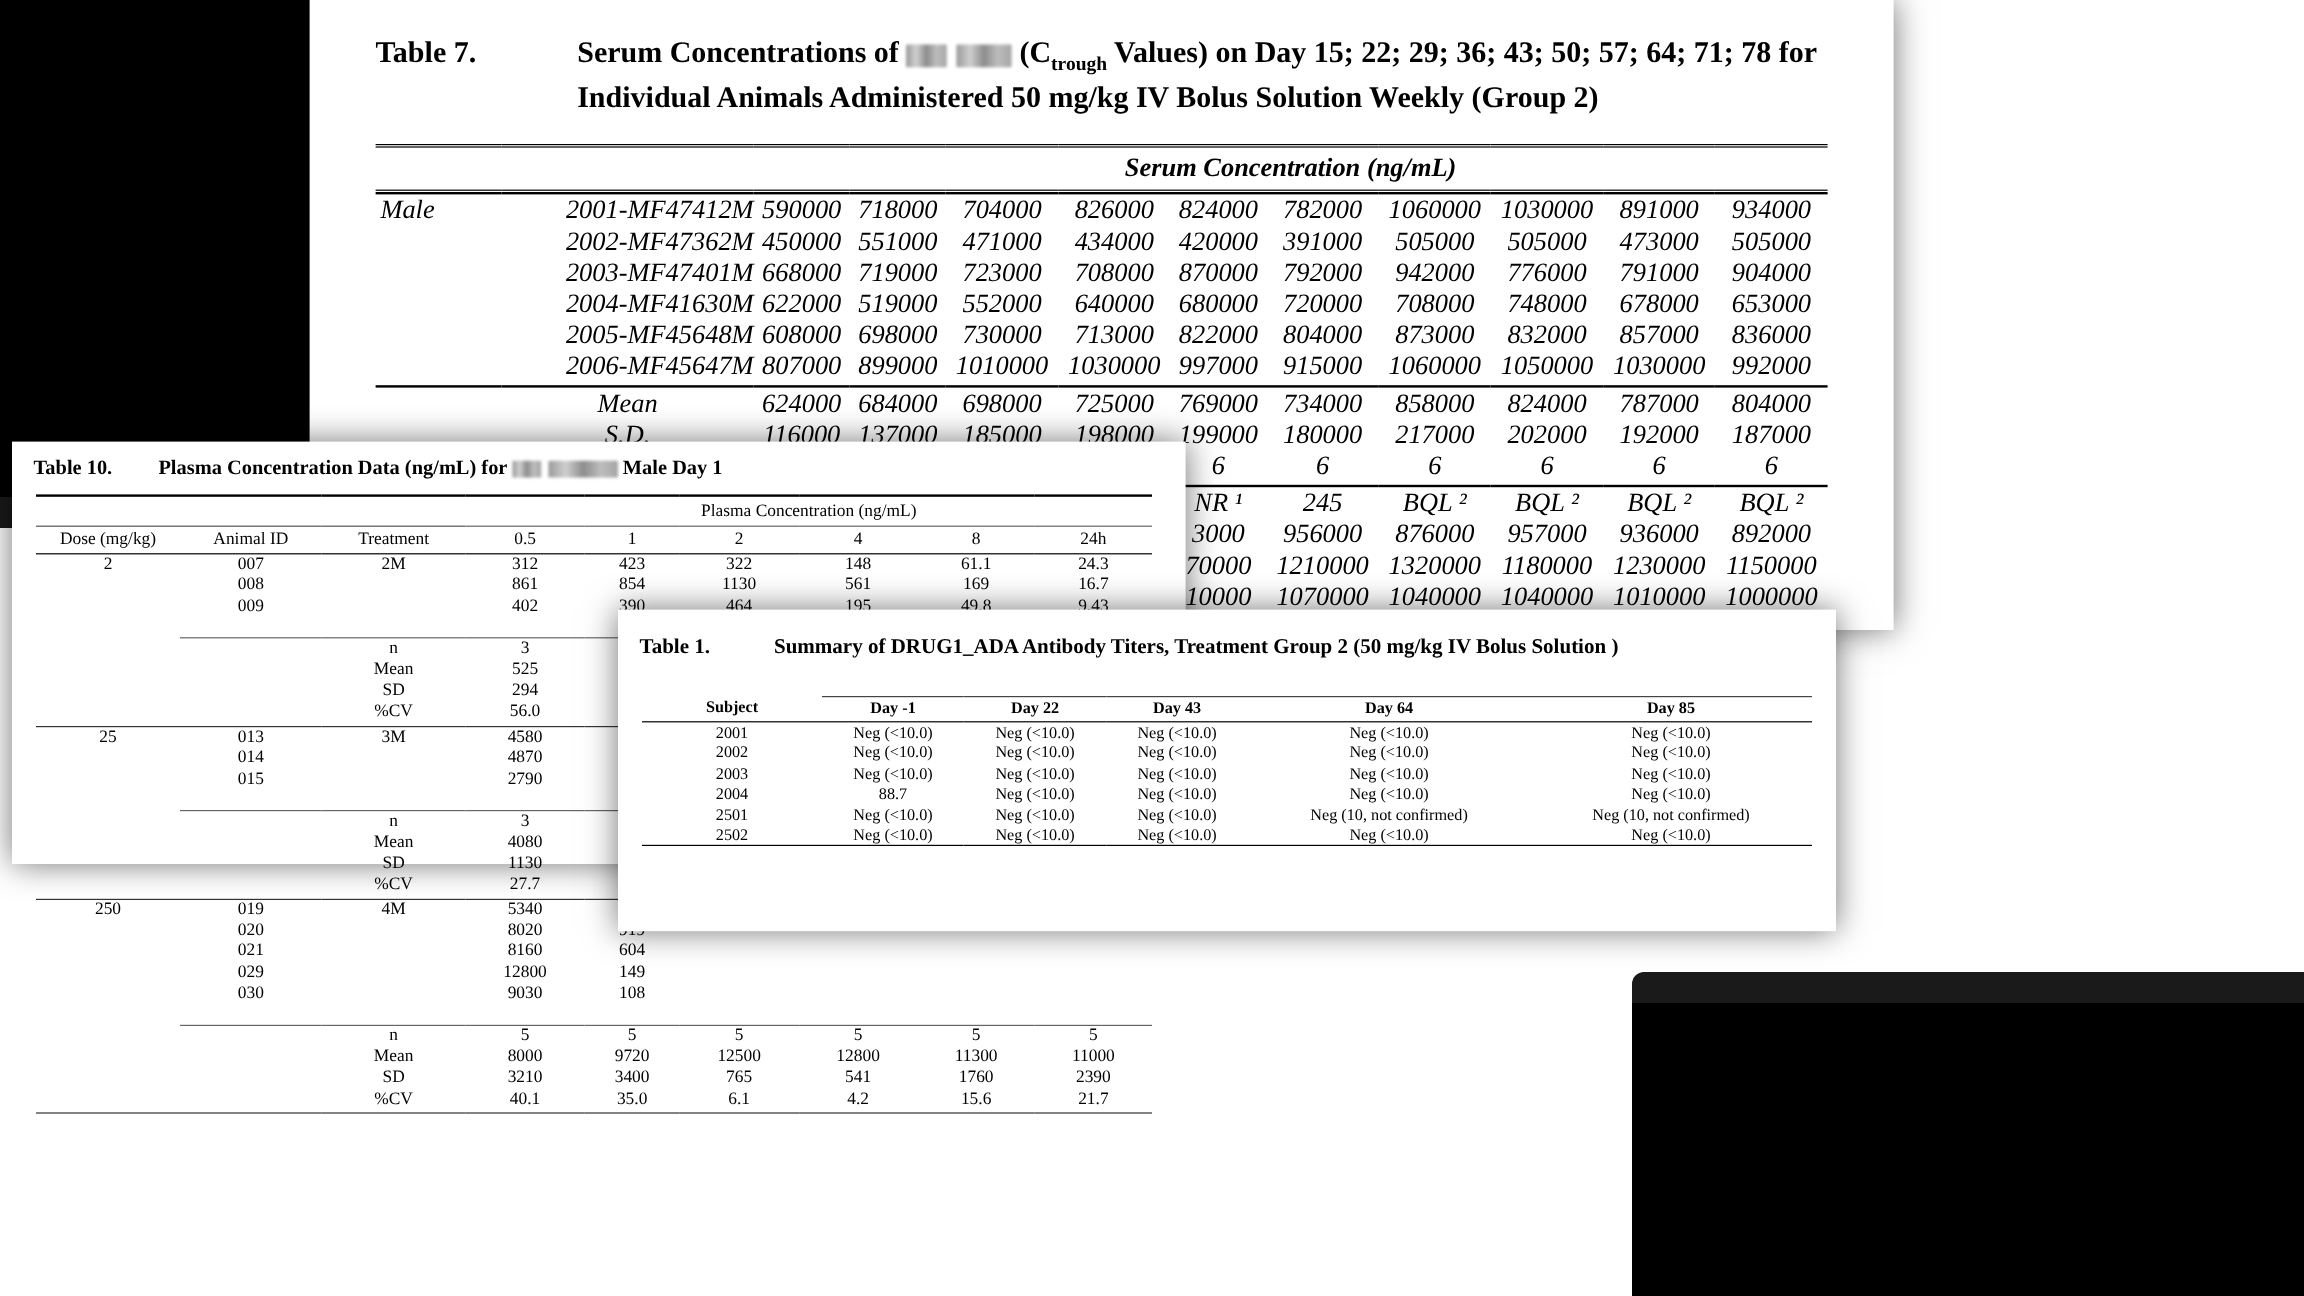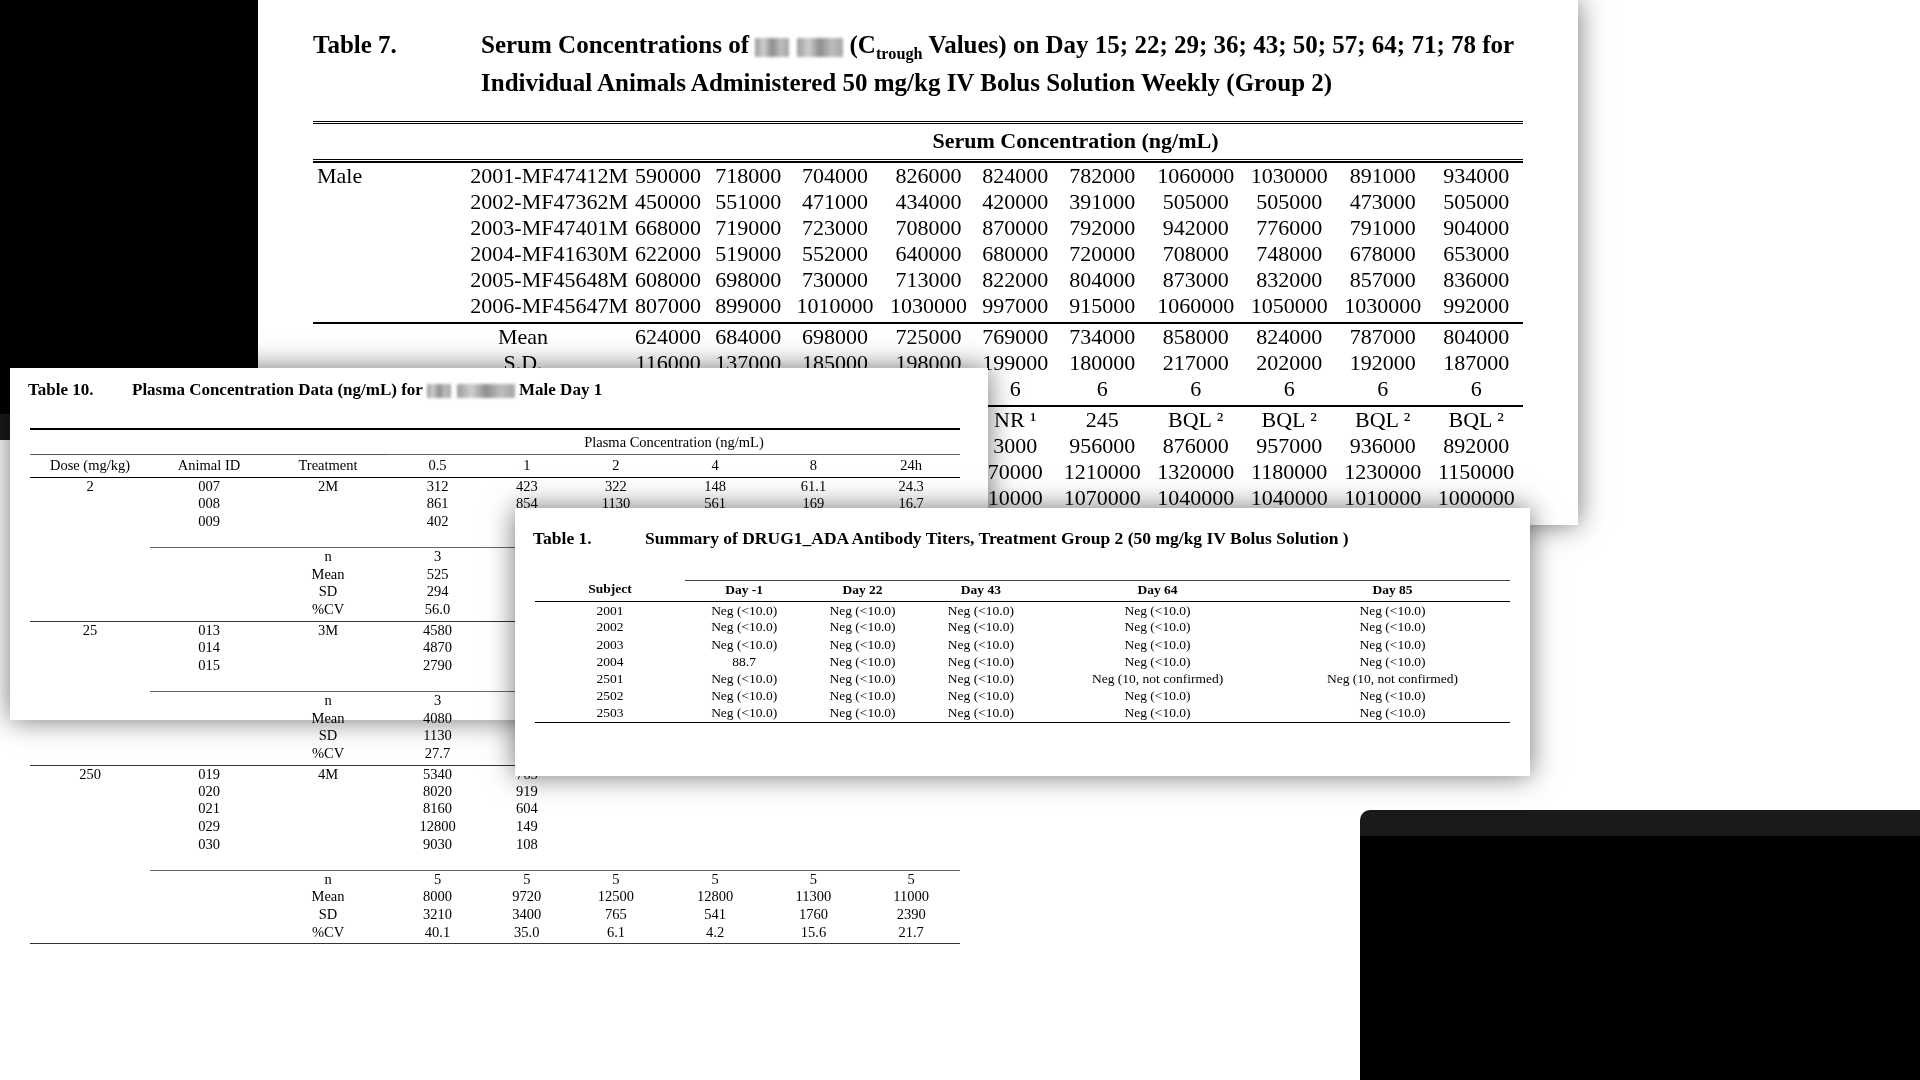--- a/index.html
+++ b/index.html
@@ -66,21 +66,21 @@
   }
   .redact.r1 { width: 34px; }
   .redact.r2 { width: 46px; margin-left: 8px; }
 
   table.doc {
     border-collapse: collapse;
     font-size: 22px;
   }
   table.doc td, table.doc th { padding: 0; font-weight: normal; }
 
-  #t7 { margin: 22px 0 0 55px; width: 1210px; }
+  #t7 { margin: 22px 0 0 55px; width: 1210px; font-style: italic; }
   #t7 .hrule-top td { border-top: 3px double #000; height: 6px; }
   #t7 th.grp {
     font-weight: bold; font-size: 22px; text-align: center;
     padding-bottom: 2px;
   }
   #t7 .grpline td { border-bottom: 1.5px solid #000; height: 3px; }
   #t7 th.col {
     font-weight: bold; font-size: 22px; text-align: center;
     padding: 2px 0 3px 0;
   }
@@ -103,21 +103,21 @@
     display: flex;
     padding: 12px 0 0 18px;
     font-weight: bold;
     font-size: 17px;
   }
   #sheet-t10 .tbl-title .lbl { width: 104px; flex: 0 0 104px; }
   #sheet-t10 .redact { height: 14px; }
   #sheet-t10 .redact.r1 { width: 24px; }
   #sheet-t10 .redact.r2 { width: 58px; margin-left: 6px; }
 
-  #t10 { margin: 28px 0 0 20px; width: 930px; font-size: 14.5px; }
+  #t10 { margin: 12px 0 0 20px; width: 930px; font-size: 14.5px; }
   #t10 .hrule-top td { border-top: 2.5px double #000; height: 5px; }
   #t10 th.grp { font-weight: normal; font-size: 14.5px; text-align: center; padding-bottom: 1px; }
   #t10 .grpline td { border-bottom: 1.2px solid #555; height: 2px; }
   #t10 th.col { font-weight: normal; font-size: 14.5px; text-align: center; padding: 2px 0 2px 0; }
   #t10 .headrule td { border-bottom: 1.4px solid #000; height: 2px; }
   #t10 td { text-align: center; height: 17.6px; }
   #t10 td.dose { text-align: center; }
   #t10 .subrule td.sr { border-bottom: 1.2px solid #666; height: 3px; }
   #t10 .grouprule td { border-bottom: 1.4px solid #333; height: 3px; }
 
@@ -788,28 +788,20 @@
             <td>Neg (10, not confirmed)</td>
           </tr>
           <tr>
             <td>2502</td>
             <td>Neg (&lt;10.0)</td>
             <td>Neg (&lt;10.0)</td>
             <td>Neg (&lt;10.0)</td>
             <td>Neg (&lt;10.0)</td>
             <td>Neg (&lt;10.0)</td>
           </tr>
-          <tr>
-            <td>2503</td>
-            <td>Neg (&lt;10.0)</td>
-            <td>Neg (&lt;10.0)</td>
-            <td>Neg (&lt;10.0)</td>
-            <td>Neg (&lt;10.0)</td>
-            <td>Neg (&lt;10.0)</td>
-          </tr>
         </tbody>
       <tbody>
           <tr class="botrule">
             <td colspan="6"></td>
           </tr>
     </tbody>
       </table>
   </div>
 
 </div>

